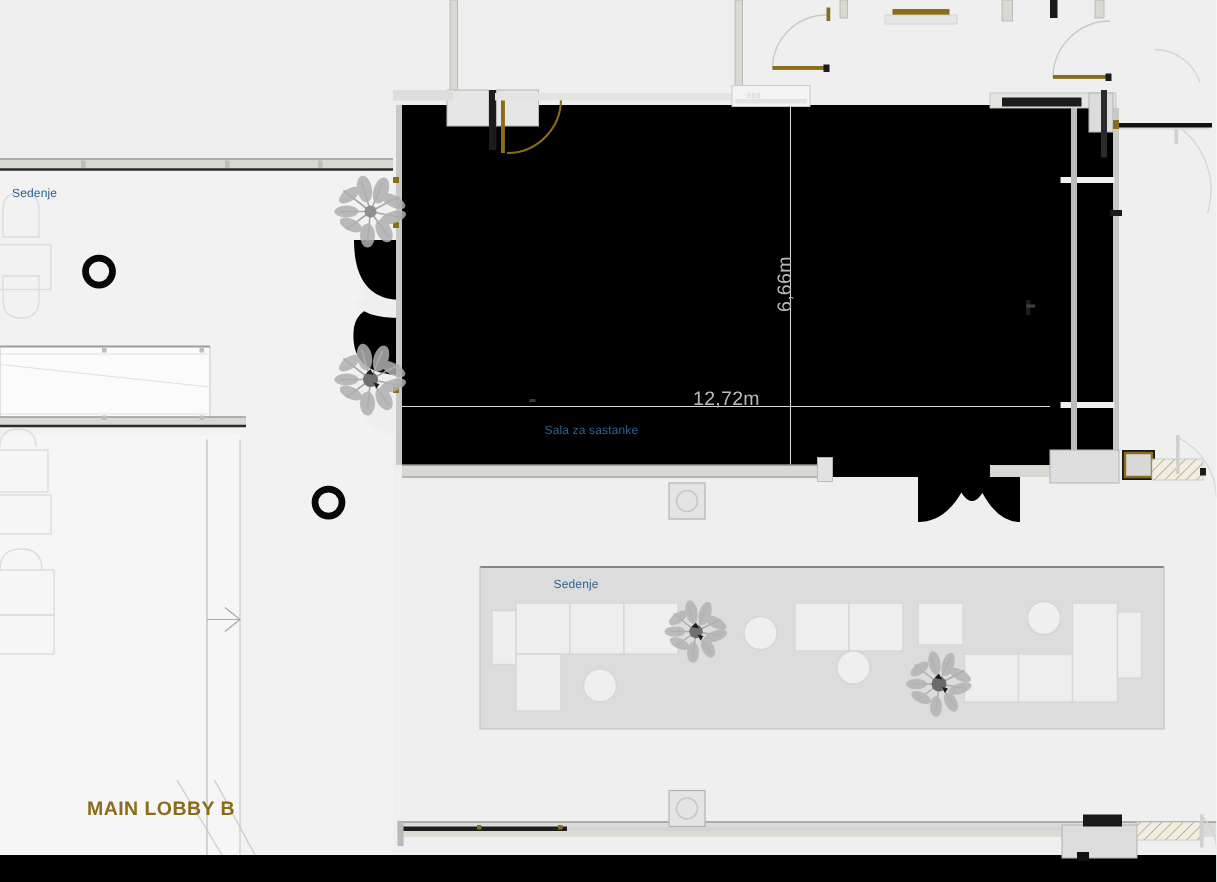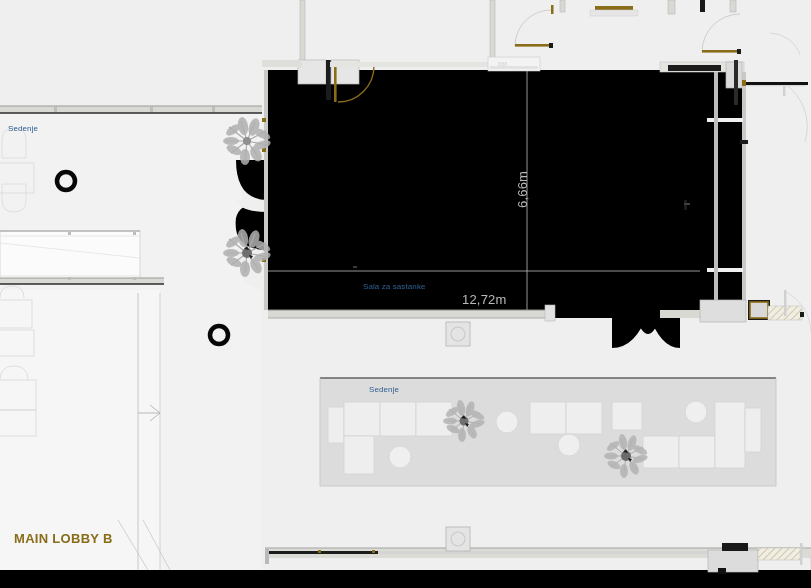--- a/index.html
+++ b/index.html
@@ -29,20 +29,21 @@
     font-size: 8px;
     color: #2f6094;
     letter-spacing: 0.1px;
     text-align: right;
   }
   .lbl-zone {
     font-size: 13px;
     font-weight: bold;
     color: #8a6d18;
     letter-spacing: 0.3px;
+    margin-left: 44px;
   }
   .lbl-dim {
     font-size: 13px;
     color: #b9b9b9;
     letter-spacing: 0.2px;
   }
   .lbl-dim-v {
     transform: rotate(-90deg);
     transform-origin: left top;
   }
@@ -375,17 +376,17 @@
   <div class="lbl lbl-room" style="left:8px; top:124px;">Sedenje</div>
 
   <div class="lbl lbl-room" style="left:363px; top:282px;">Sala za sastanke</div>
 
   <div class="lbl lbl-room" style="left:369px; top:385px;">Sedenje</div>
 
   <div class="lbl lbl-zone" style="left:14px; top:531px;">MAIN LOBBY B</div>
 
   <div class="lbl lbl-tiny" style="left:498px; top:61px;">888</div>
 
-  <div class="lbl lbl-dim" style="left:462px; top:258px;margin-top:34px;">12,72m</div>
+  <div class="lbl lbl-dim" style="left:462px; top:258px;">12,72m</div>
 
   <div class="lbl lbl-dim lbl-dim-v" style="left:515px; top:208px;">6,66m</div>
 
 </div>
 
 </body></html>

